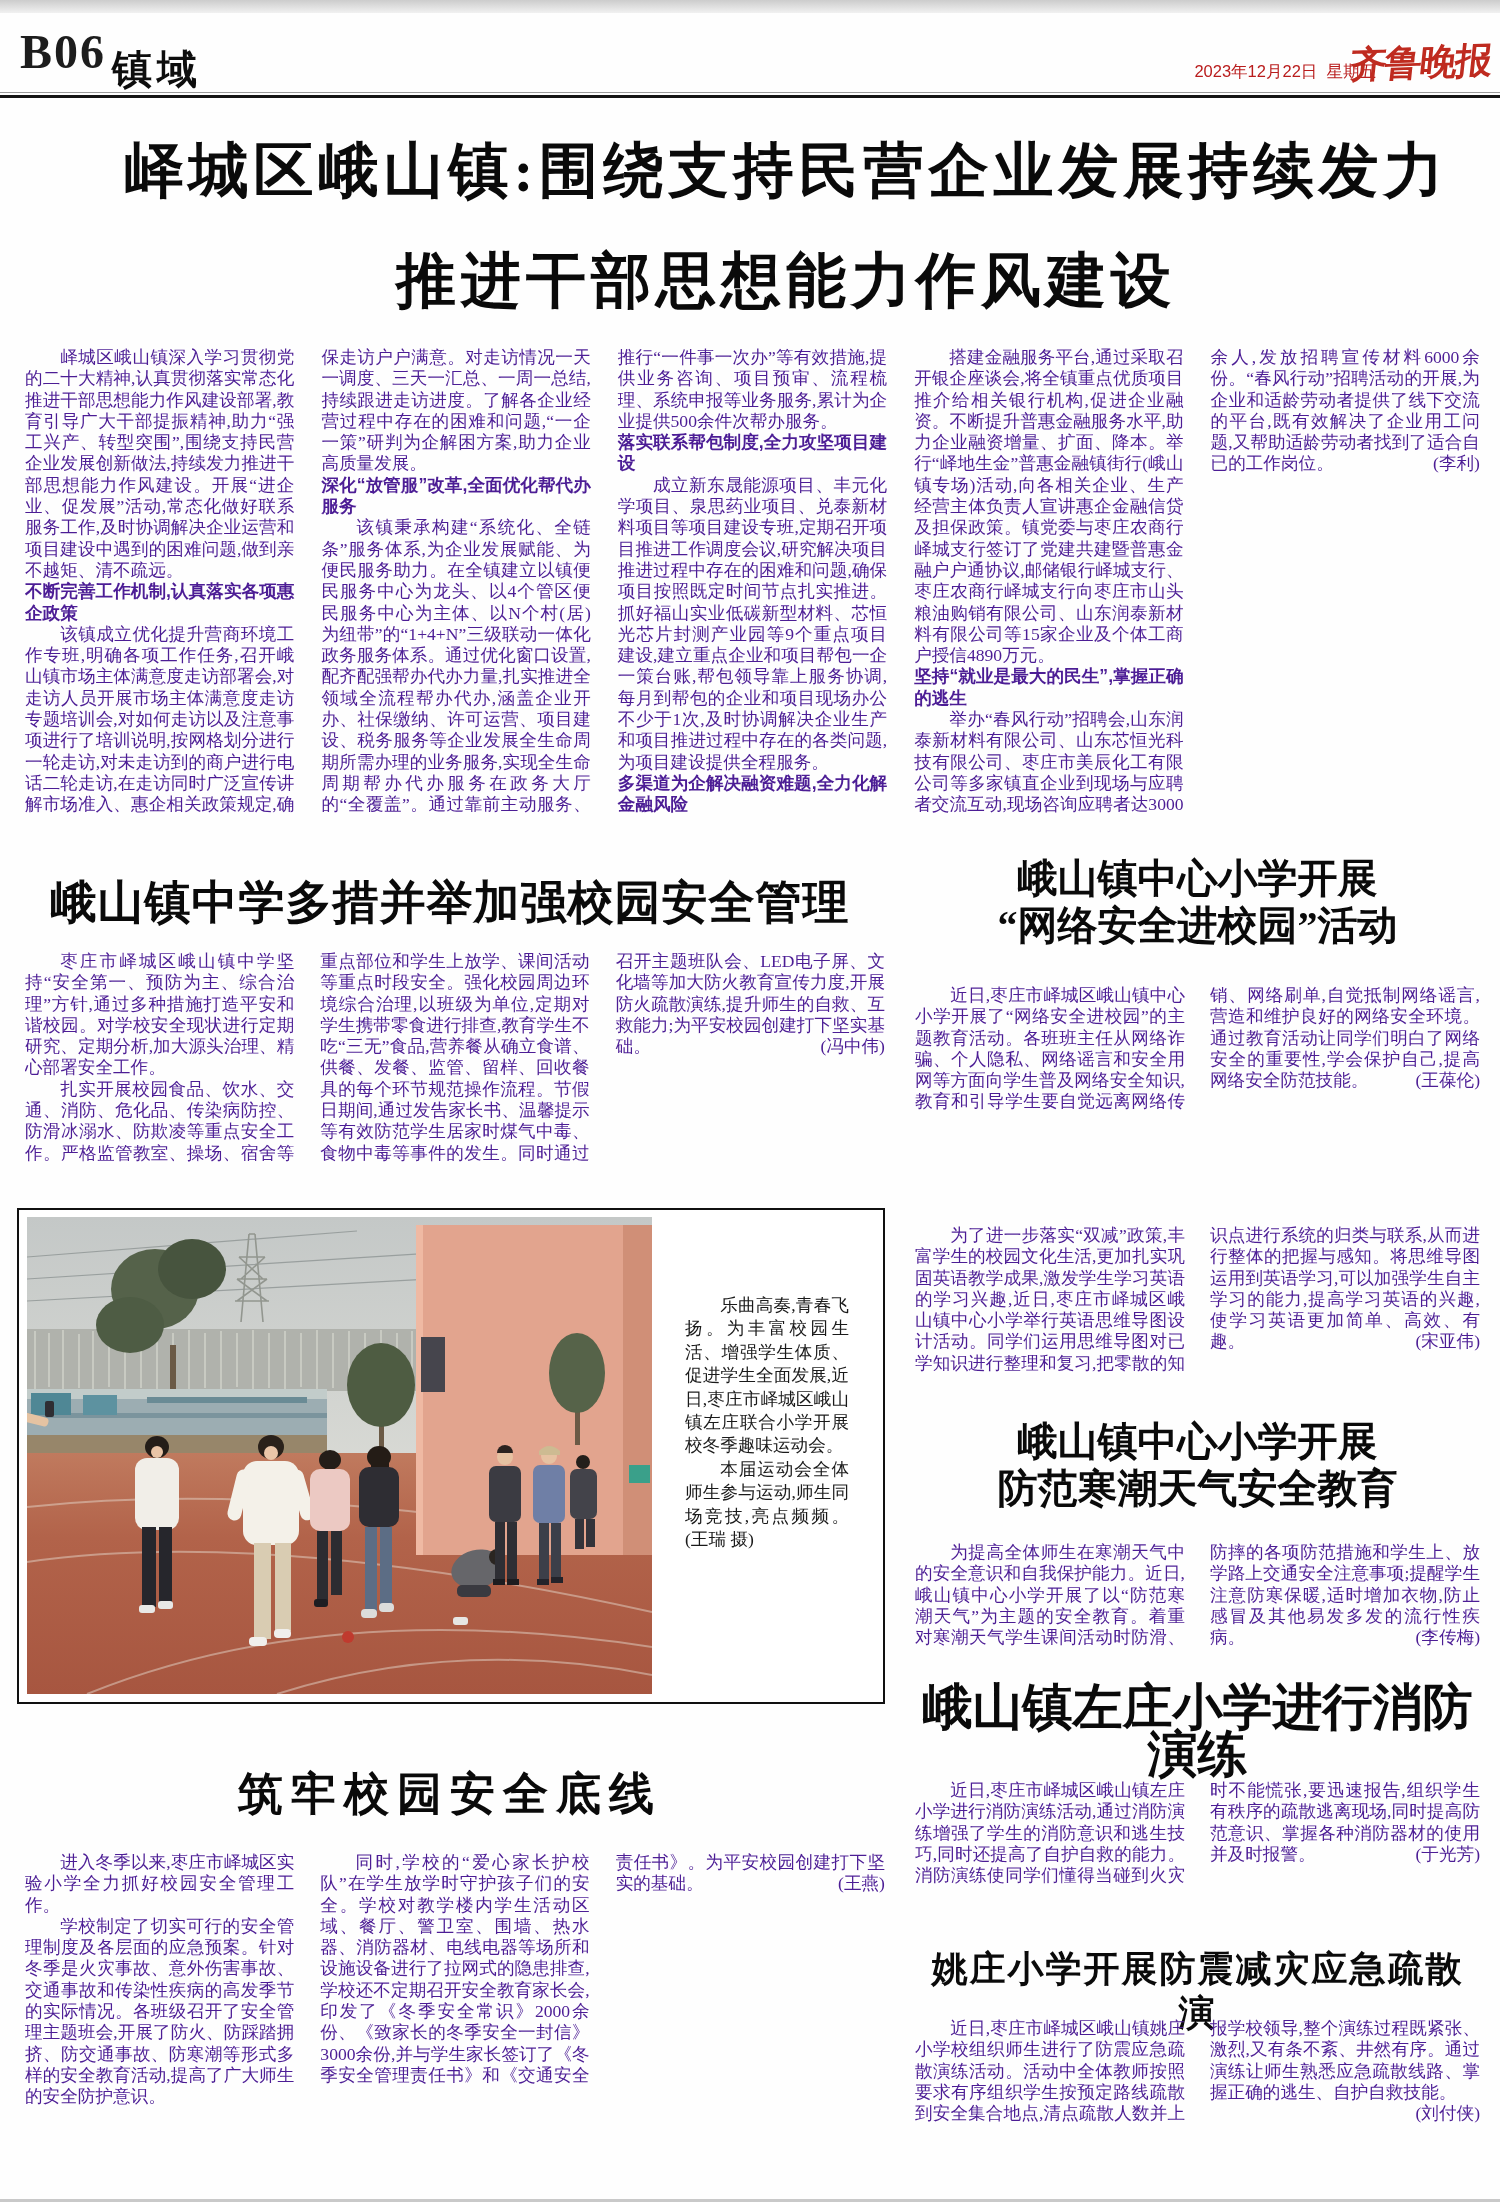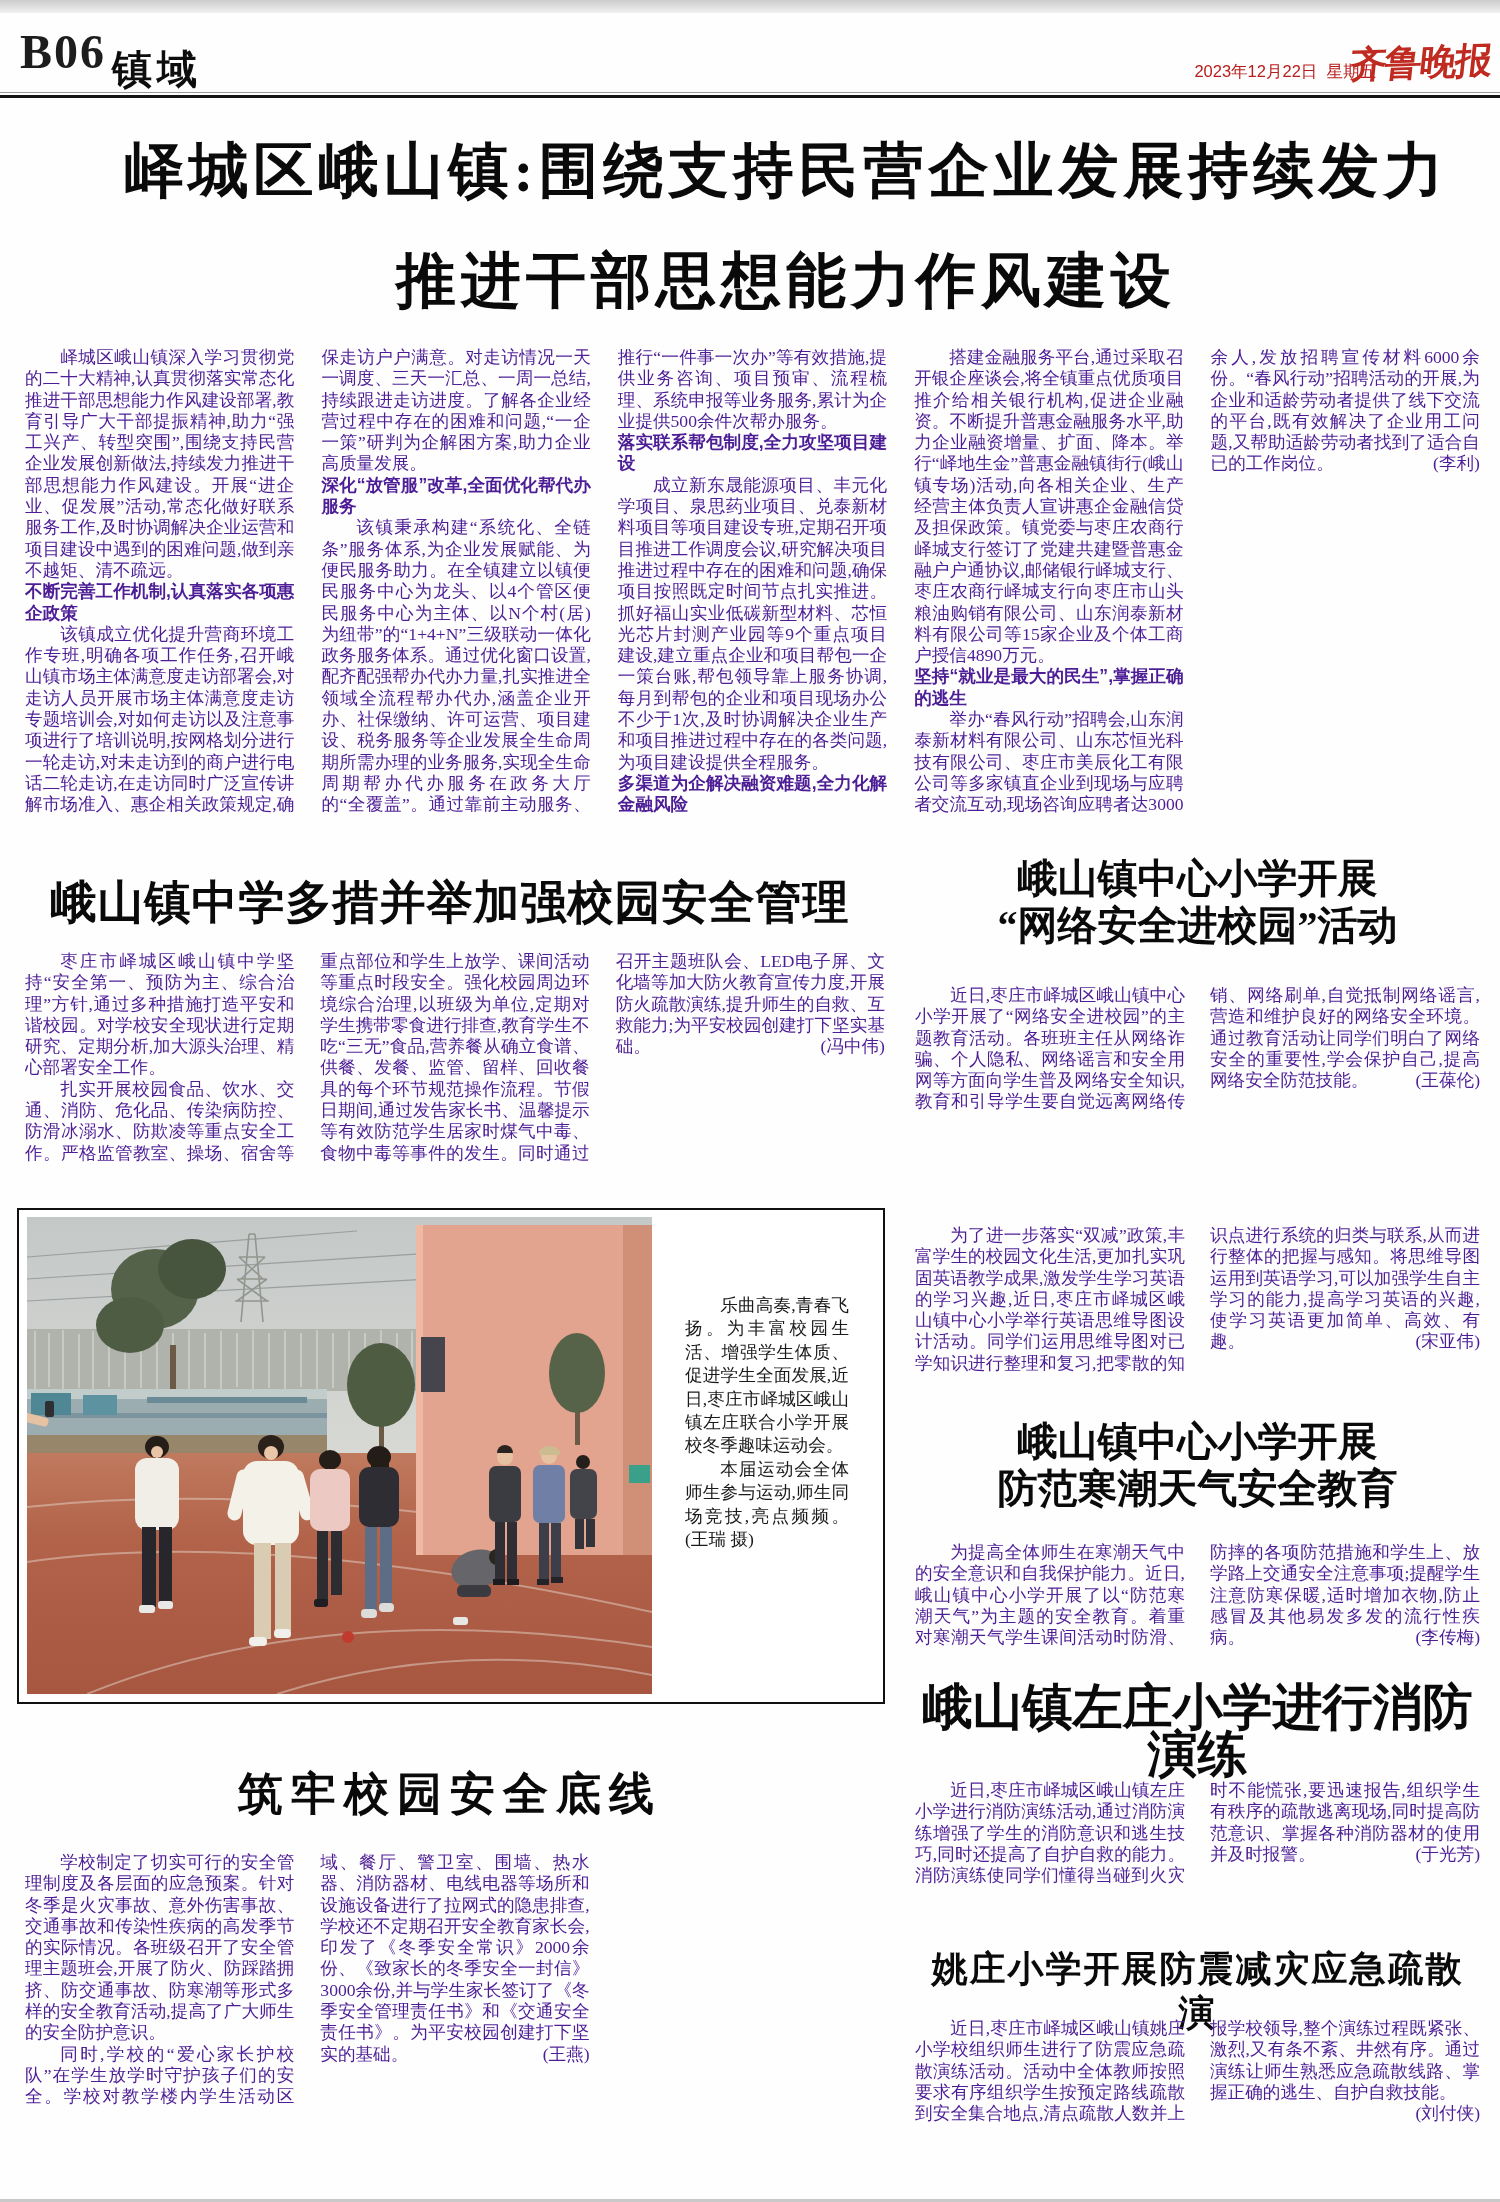--- a/index.html
+++ b/index.html
@@ -232,20 +232,21 @@
       </svg>
     </div>
     <div class="caption">
       <p>乐曲高奏,青春飞扬。为丰富校园生活、增强学生体质、促进学生全面发展,近日,枣庄市峄城区峨山镇左庄联合小学开展校冬季趣味运动会。</p>
       <p>本届运动会全体师生参与运动,师生同场竞技,亮点频频。(王瑞 摄)</p>
     </div>
   </div>
 
   <div class="fortify-head">筑牢校园安全底线</div>
   <div class="fortify-body art">
+    <p class="pin">进入冬季以来,枣庄市峄城区实验小学全力抓好校园安全管理工作。</p>
     <p class="pin">学校制定了切实可行的安全管理制度及各层面的应急预案。针对冬季是火灾事故、意外伤害事故、交通事故和传染性疾病的高发季节的实际情况。各班级召开了安全管理主题班会,开展了防火、防踩踏拥挤、防交通事故、防寒潮等形式多样的安全教育活动,提高了广大师生的安全防护意识。</p>
     <p class="pin"><span>同时,学校的“爱心家长护校队”在学生放学时守护孩子们的安全。学校对教学楼内学生活动区域、餐厅、警卫室、围墙、热水器、消防器材、电线电器等场所和设施设备进行了拉网式的隐患排查,学校还不定期召开安全教育家长会,印发了《冬季安全常识》2000余份、《致家长的冬季安全一封信》3000余份,并与学生家长签订了《冬季安全管理责任书》和《交通安全责任书》。为平安校园创建打下坚实的基础。</span><span class="byl">(王燕)</span></p>
   </div>
 
   <div class="rh h-cyber">
     <div>峨山镇中心小学开展</div>
     <div>“网络安全进校园”活动</div>
   </div>
   <div class="rb b-cyber art">
     <p class="pin"><span>近日,枣庄市峄城区峨山镇中心小学开展了“网络安全进校园”的主题教育活动。各班班主任从网络诈骗、个人隐私、网络谣言和安全用网等方面向学生普及网络安全知识,教育和引导学生要自觉远离网络传销、网络刷单,自觉抵制网络谣言,营造和维护良好的网络安全环境。通过教育活动让同学们明白了网络安全的重要性,学会保护自己,提高网络安全防范技能。</span><span class="byl">(王葆伦)</span></p>

